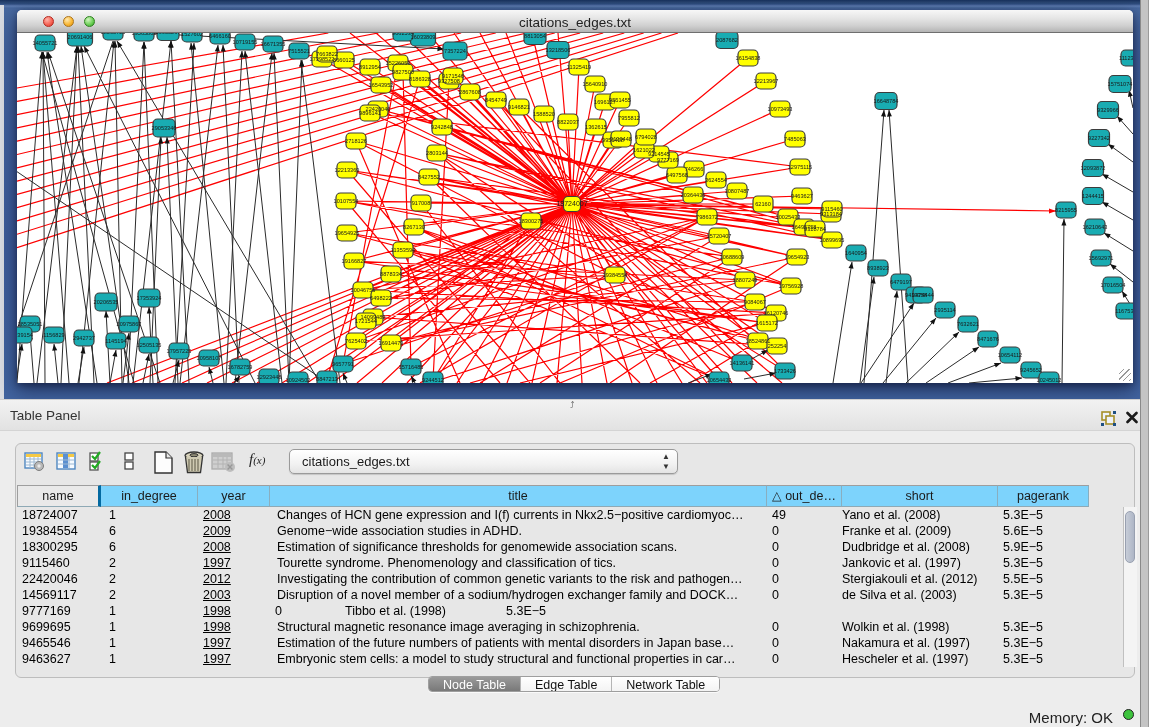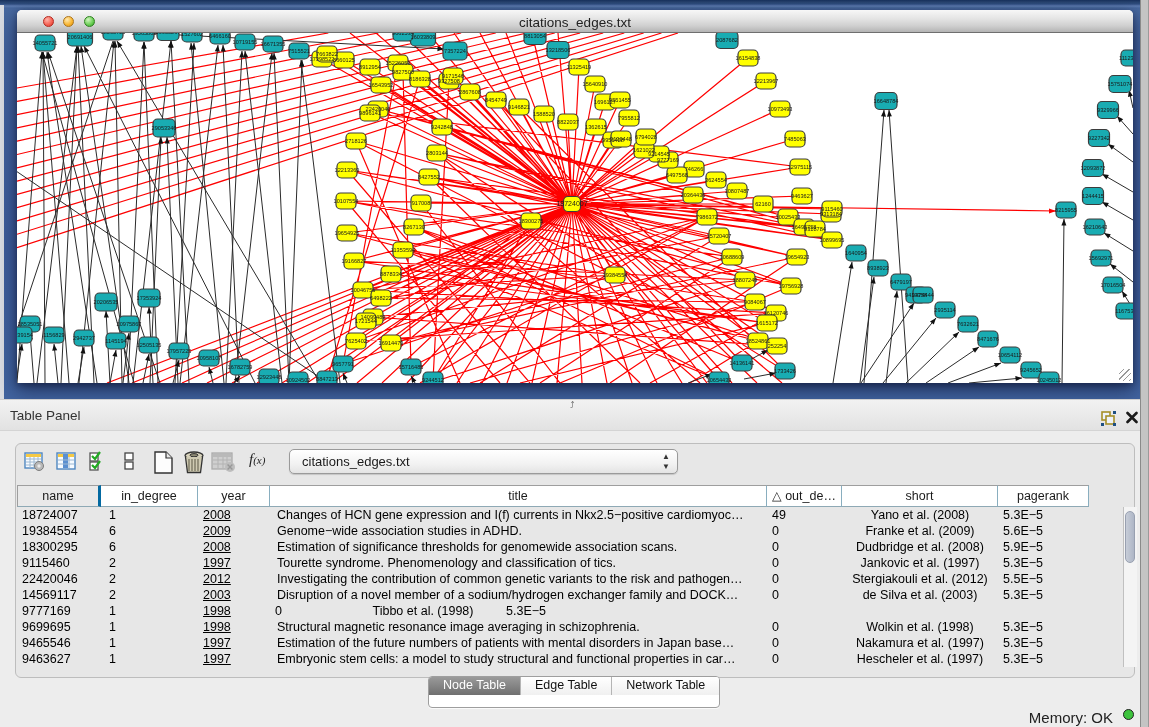--- a/index.html
+++ b/index.html
@@ -22,41 +22,41 @@
 #tphead { position:absolute; left:0; top:399px; width:1149px; height:32px; background:linear-gradient(180deg,#f2f2f2,#e2e2e2); border-top:1px solid #cfcfcf; border-bottom:1px solid #d4d4d4; }
 #tphead .txt { position:absolute; left:10px; top:8px; font-size:13.5px; color:#333; }
 #cursor { position:absolute; left:570px; top:400px; font-size:9px; color:#555; }
 #panel { position:absolute; left:15px; top:443px; width:1120px; height:235px; background:#e7e7e7; border:1px solid #bdbdbd; border-radius:6px; }
 .ticon { position:absolute; top:451px; }
 #combo { position:absolute; left:289px; top:449px; width:389px; height:25px; border:1px solid #9a9a9a; border-radius:5px;
   background:linear-gradient(180deg,#ffffff,#f2f2f2 60%,#e4e4e4); box-shadow:0 1px 1px rgba(0,0,0,0.15); }
 #combo .lab { position:absolute; left:12px; top:4px; font-size:13px; color:#1a1a1a; }
 #combo .arr { position:absolute; right:7px; top:2px; font-size:8px; color:#333; line-height:10px; text-align:center; }
 #thead { position:absolute; left:17px; top:485px; width:1121px; height:22px; display:flex; font-size:12.5px; color:#1a1a1a; }
-#thead > div { background:#ffffff; border-right:1px solid #89aebf; border-top:1px solid #9e9e9e; border-bottom:1px solid #8ea9b5; height:22px; line-height:21px; text-align:center; overflow:hidden; white-space:nowrap; }
+#thead > div { background:#7dd3fc; border-right:1px solid #89aebf; border-top:1px solid #9e9e9e; border-bottom:1px solid #8ea9b5; height:22px; line-height:21px; text-align:center; overflow:hidden; white-space:nowrap; }
 #thead .h0 { width:84px; background:#e9e9e9; border-right:3px solid #0369a1; border-left:1px solid #9e9e9e;}
 #thead .h1 { width:97px; }
 #thead .h2 { width:72px; }
 #thead .h3 { width:497px; }
 #thead .h4 { width:75px; }
 #thead .h5 { width:156px; }
 #thead .h6 { width:91px; }
 #tbody { position:absolute; left:18px; top:508px; width:1105px; font-size:12.5px; color:#000; }
 .tr { display:flex; height:16px; line-height:15px; white-space:nowrap; }
 .tr > div { overflow:hidden; }
 .c0 { width:83px; padding-left:4px; }
 .c1 { width:97px; padding-left:8px; }
 .c2 { width:72px; padding-left:5px;text-decoration:underline; }
 .c3 { width:497px; padding-left:7px; }
 .c4 { width:75px; padding-left:5px; }
-.c5 { width:156px; text-align:center; }
+.c5 { width:156px; }
 .c6 { width:91px; padding-left:5px; }
 #vscroll { position:absolute; left:1123px; top:507px; width:14px; height:160px; background:#f4f4f4; border-left:1px solid #c0c0c0; }
 #vthumb { position:absolute; left:1125px; top:511px; width:10px; height:52px; background:linear-gradient(90deg,#c7cdd8,#aeb6c6); border:1px solid #98a0b0; border-radius:5px; }
-#tabs { position:absolute; left:428px; top:676px; height:32px; display:flex; font-size:12.5px; border:1px solid #9e9e9e; border-radius:4px; overflow:hidden; background:#fff; box-shadow:0 1px 0 rgba(255,255,255,0.7); }
+#tabs { position:absolute; left:428px; top:676px; height:16px; display:flex; font-size:12.5px; border:1px solid #9e9e9e; border-radius:4px; overflow:hidden; background:#fff; box-shadow:0 1px 0 rgba(255,255,255,0.7); }
 #tabs .seg { height:18px; line-height:17px; padding:0 14px; color:#111; background:linear-gradient(180deg,#ffffff,#f0f0f0); border-right:1px solid #b5b5b5; }
 #tabs .sel { background:linear-gradient(180deg,#9a9a9a,#6f6f6f); color:#fff; }
 #status { position:absolute; right:36px; top:709px; font-size:15px; color:#222; }
 #memdot { position:absolute; right:15px; top:709px; width:11px; height:11px; border-radius:50%; background:#3ec43e; border:1.2px solid #222; }
 svg text { user-select:none; }
 </style></head>
 <body>
 <div id="desktop">
     <div class="lstrip"></div>
   <div id="win">

